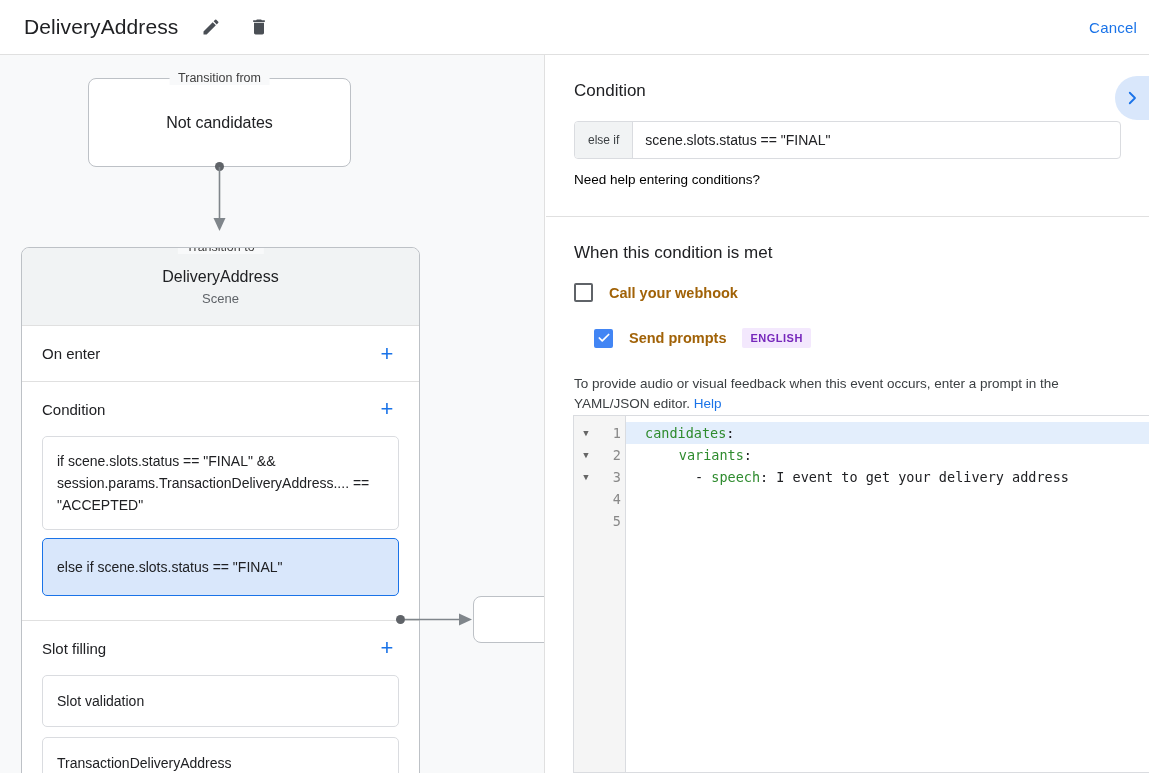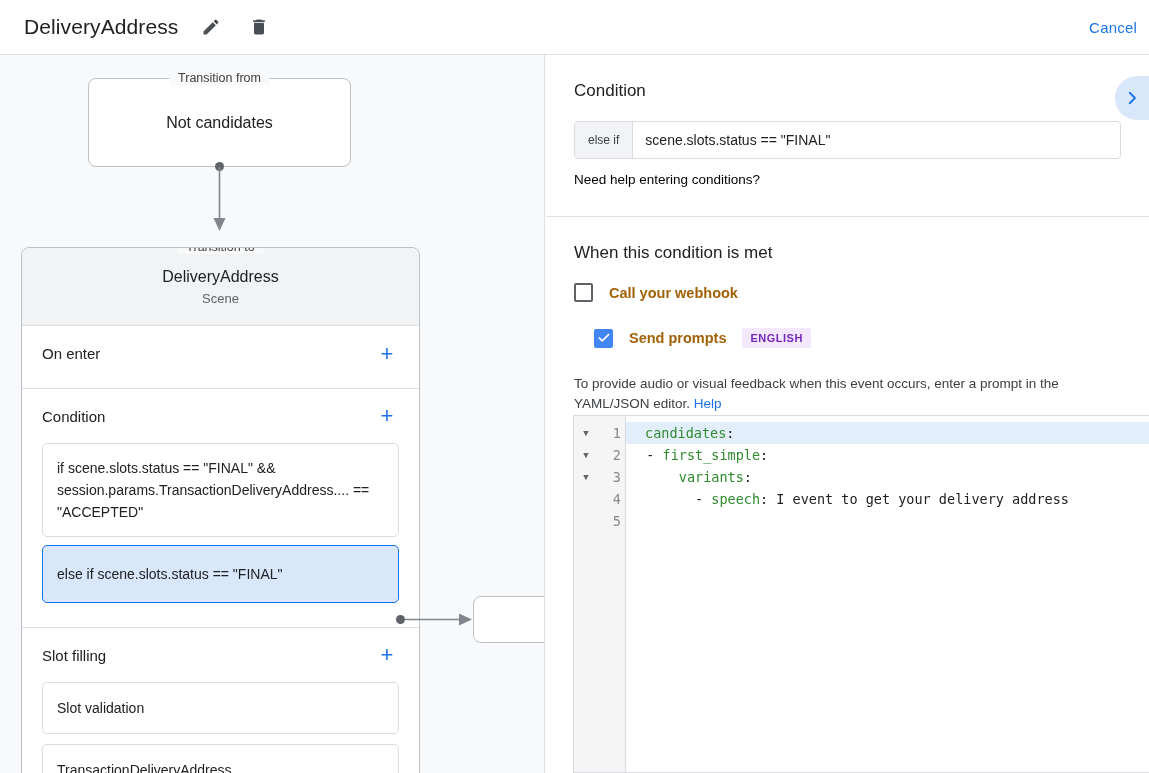--- a/index.html
+++ b/index.html
@@ -397,21 +397,21 @@
     </svg>
 
     <div class="fieldset-card" id="transition-to">
       <span class="fieldset-legend">Transition to</span>
 
       <div class="tt-header">
         <div class="tt-name">DeliveryAddress</div>
         <div class="tt-sub">Scene</div>
       </div>
 
-      <div class="section" style="padding-bottom:7px;">
+      <div class="section" style="padding-bottom:0;">
         <div class="section-head only">
           <span class="section-title">On enter</span>
           <span class="plus-btn">+</span>
         </div>
       </div>
 
       <div class="section">
         <div class="section-head">
           <span class="section-title">Condition</span>
           <span class="plus-btn">+</span>
@@ -498,20 +498,19 @@
       </div>
     <div class="num-gutter" id="num-gutter">
         <div class="ln">1</div>
         <div class="ln">2</div>
         <div class="ln">3</div>
         <div class="ln">4</div>
         <div class="ln">5</div>
       </div>
     <div class="code-area" id="code-area">
         <div class="cl hl"><span class="tok-key">candidates</span><span class="tok-punct">:</span></div>
-        <div class="cl">  - <span class="tok-key">first_simple</span><span class="tok-punct">:</span></div>
         <div class="cl">      <span class="tok-key">variants</span><span class="tok-punct">:</span></div>
         <div class="cl">        - <span class="tok-key">speech</span><span class="tok-punct">: I event to get your delivery address</span></div>
         <div class="cl">&nbsp;</div>
       </div>
   </div>
 
 </div>
 
 </body></html>

